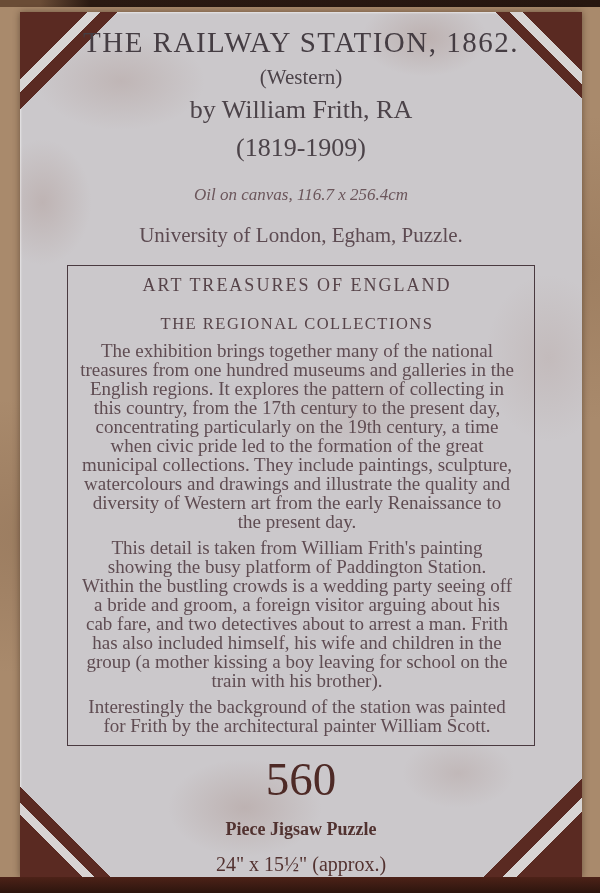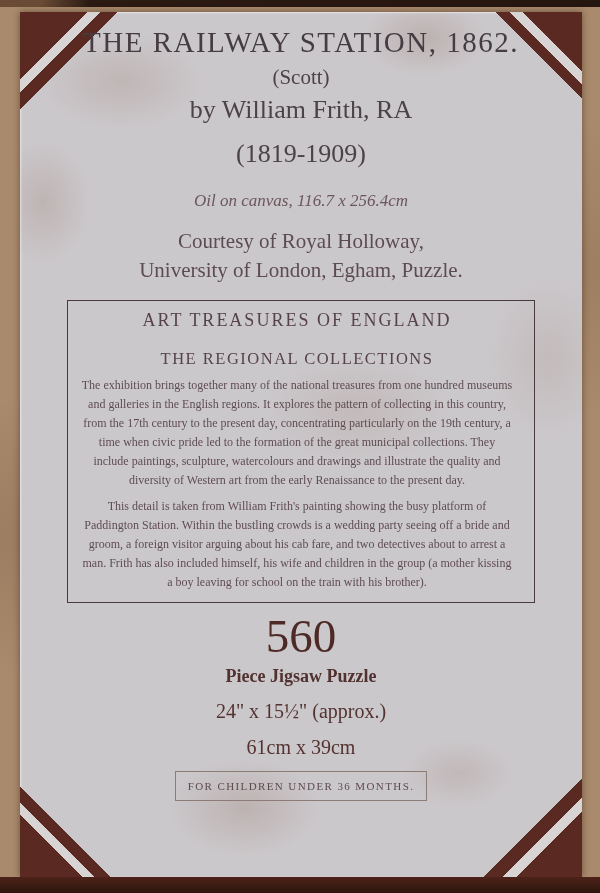--- a/index.html
+++ b/index.html
@@ -56,36 +56,36 @@
     background:linear-gradient(315deg,var(--maroon) 0 46px,var(--stripe) 46px 56px,var(--maroon) 56px 70px,transparent 70px);}
 
   .content{
     position:relative;width:100%;height:100%;
     display:flex;flex-direction:column;align-items:center;
     text-align:center;color:var(--ink);
   }
   .title{margin-top:14px;font-size:29px;letter-spacing:1.5px;color:#453d43;}
   .detail{margin-top:6px;font-size:21px;color:#4c4349;}
   .artist{margin-top:5px;font-size:26px;color:#4c4349;text-align:right;}
-  .dates{margin-top:14px;font-size:26px;color:#4c4349;}
+  .dates{margin-top:8px;font-size:26px;color:#4c4349;}
   .medium{margin-top:22px;font-size:17px;font-style:italic;color:#6b565b;}
   .courtesy{margin-top:16px;font-size:21px;line-height:29px;color:#5d4b52;}
 
   .info-box{
     margin-top:15px;width:468px;
     border:1.5px solid #4a3a40;
     padding:9px 20px 10px 12px;
     color:var(--ink-soft);
   }
   .info-h1{font-size:18px;letter-spacing:2px;color:#564349;}
   .info-h2{font-size:16.5px;letter-spacing:1.5px;margin-top:18px;color:#564349;}
-  .info-p{font-size:12px;line-height:19px;margin-top:7px;color:#5f4c52;}
+  .info-p{font-size:19px;line-height:19px;margin-top:7px;color:#5f4c52;}
 
   .piece-count{margin-top:8px;font-size:47px;line-height:50px;color:var(--ink-maroon);}
-  .piece-label{margin-top:5px;font-size:18px;font-weight:600;color:#513230;}
+  .piece-label{margin-top:15px;font-size:18px;font-weight:600;color:#513230;}
   .size-imp{margin-top:13px;font-size:20px;color:#533230;}
   .size-met{margin-top:13px;font-size:20px;color:#533230;}
 
   .warning-box{
     margin-top:12px;width:252px;
     border:1px solid #8d7b77;
     padding:6px 8px;
     font-size:11px;letter-spacing:1.4px;line-height:16px;color:#5d4a50;
   }
 </style>
@@ -95,34 +95,34 @@
 <div class="top-dark-band"></div>
 
 <div class="box-face">
   <div class="corner tl"></div>
   <div class="corner tr"></div>
   <div class="corner bl"></div>
   <div class="corner br"></div>
 
   <div class="content">
     <div class="title">THE RAILWAY STATION, 1862.</div>
-    <div class="detail">(Scott)</div>
+    <div class="detail">(Western)</div>
     <div class="artist">by William Frith, RA</div>
     <div class="dates">(1819-1909)</div>
     <div class="medium">Oil on canvas, 116.7 x 256.4cm</div>
     <div class="courtesy">
-      <div>Courtesy of Royal Holloway,</div>
       <div>University of London, Egham, Puzzle.</div>
     </div>
 
     <div class="info-box">
       <div class="info-h1">ART TREASURES OF ENGLAND</div>
       <div class="info-h2">THE REGIONAL COLLECTIONS</div>
       <div class="info-p">The exhibition brings together many of the national treasures from one hundred museums and galleries in the English regions. It explores the pattern of collecting in this country, from the 17th century to the present day, concentrating particularly on the 19th century, a time when civic pride led to the formation of the great municipal collections. They include paintings, sculpture, watercolours and drawings and illustrate the quality and diversity of Western art from the early Renaissance to the present day.</div>
       <div class="info-p">This detail is taken from William Frith's painting showing the busy platform of Paddington Station. Within the bustling crowds is a wedding party seeing off a bride and groom, a foreign visitor arguing about his cab fare, and two detectives about to arrest a man. Frith has also included himself, his wife and children in the group (a mother kissing a boy leaving for school on the train with his brother).</div>
+      <div class="info-p">Interestingly the background of the station was painted for Frith by the architectural painter William Scott.</div>
     </div>
 
     <div class="piece-count">560</div>
     <div class="piece-label">Piece Jigsaw Puzzle</div>
     <div class="size-imp">24" x 15½" (approx.)</div>
     <div class="size-met">61cm x 39cm</div>
 
     <div class="warning-box">
       <div>FOR CHILDREN UNDER 36 MONTHS.</div>
     </div>

